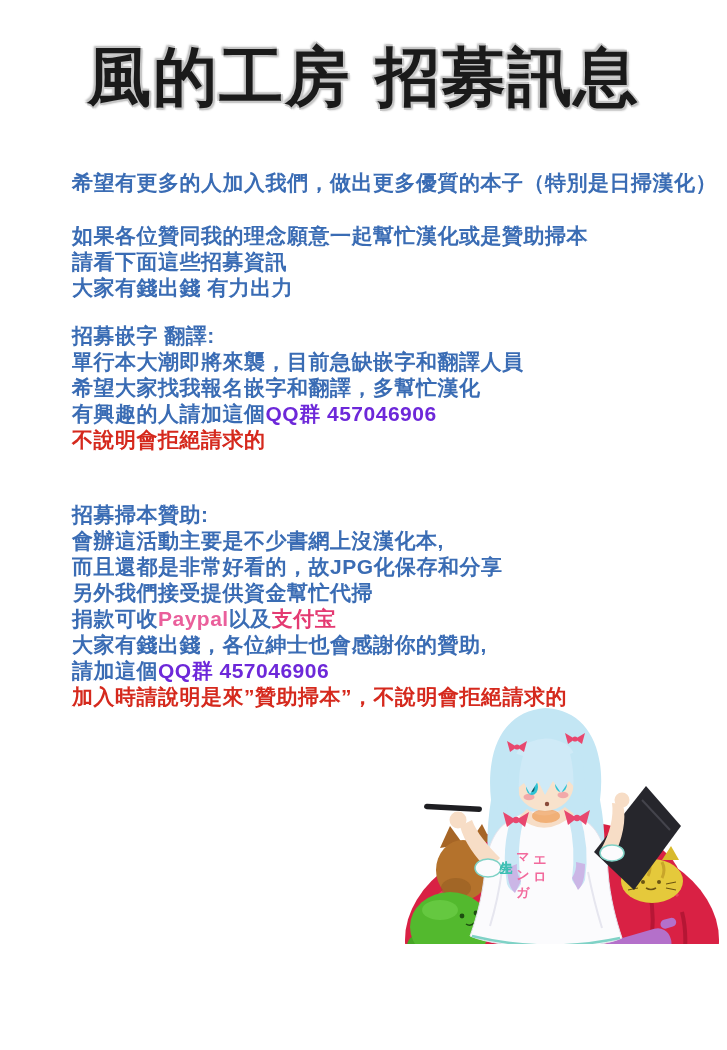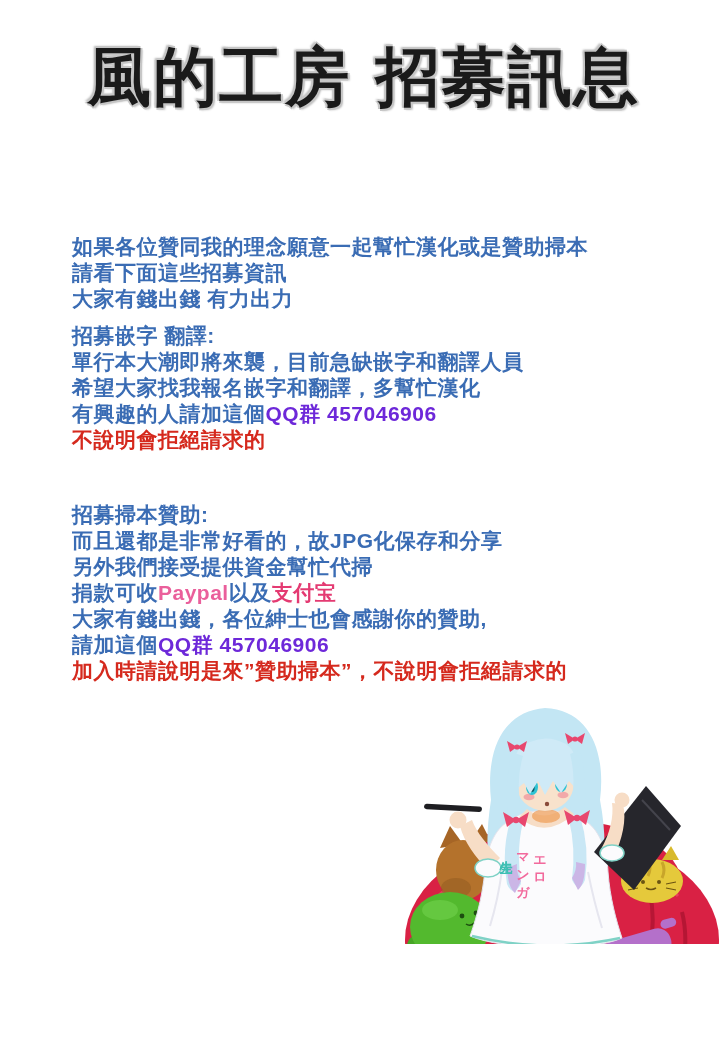--- a/index.html
+++ b/index.html
@@ -12,21 +12,21 @@
     font-family:"DejaVu Serif", serif; font-weight:900; font-size:64px;
     letter-spacing:2px; color:#1a1a1a; white-space:nowrap;
     text-shadow: 2px 0 0 #c6c6c6, -2px 0 0 #c6c6c6, 0 2px 0 #c6c6c6,
                  0 -2px 0 #c6c6c6, 2px 2px 2px #bdbdbd, -2px -2px 2px #bdbdbd;
   }
   .tblock {
     position:absolute; left:72px; font-size:21px; line-height:26px;
     letter-spacing:0.5px; font-weight:bold; white-space:nowrap;
   }
   .p1 { top:170px; }
-  .p2 { top:234px; }
+  .p2 { top:223px; }
   .s1 { top:323px; }
   .s2 { top:502px; }
   .c-blue   { color:#3a6cb4; }
   .c-red    { color:#d5291d; }
   .c-orange { color:#6d28d9; }
   .c-paypal { color:#ea5f9b; }
   .c-alipay { color:#e43a72; }
   .illus { position:absolute; left:390px; top:700px; width:337px; height:350px; }
   .vtext {
     writing-mode: vertical-rl; text-orientation: upright;
@@ -34,37 +34,41 @@
     font-family:"Liberation Sans", sans-serif;
   }
 </style>
 </head>
 <body>
 
 <div class="page">
 
   <div class="title">風的工房 招募訊息</div>
 
+  <div class="tblock p1">
+    <div><span class="c-blue">希望有更多的人加入我們，做出更多優質的本子（特別是日掃漢化）</span></div>
+  </div>
 
   <div class="tblock p2">
     <div><span class="c-blue">如果各位贊同我的理念願意一起幫忙漢化或是贊助掃本</span></div>
     <div><span class="c-blue">請看下面這些招募資訊</span></div>
     <div><span class="c-blue">大家有錢出錢 有力出力</span></div>
   </div>
 
   <div class="tblock s1">
     <div><span class="c-blue">招募嵌字 翻譯:</span></div>
     <div><span class="c-blue">單行本大潮即將來襲，目前急缺嵌字和翻譯人員</span></div>
     <div><span class="c-blue">希望大家找我報名嵌字和翻譯，多幫忙漢化</span></div>
     <div><span class="c-blue">有興趣的人請加這個</span><span class="c-orange">QQ群 457046906</span></div>
     <div><span class="c-red">不說明會拒絕請求的</span></div>
   </div>
 
   <div class="tblock s2">
     <div><span class="c-blue">招募掃本贊助:</span></div>
+    <div><span class="c-blue">會辦這活動主要是不少書網上沒漢化本,</span></div>
     <div><span class="c-blue">而且還都是非常好看的，故JPG化保存和分享</span></div>
     <div><span class="c-blue">另外我們接受提供資金幫忙代掃</span></div>
     <div><span class="c-blue">捐款可收</span><span class="c-paypal">Paypal</span><span class="c-blue">以及</span><span class="c-alipay">支付宝</span></div>
     <div><span class="c-blue">大家有錢出錢，各位紳士也會感謝你的贊助,</span></div>
     <div><span class="c-blue">請加這個</span><span class="c-orange">QQ群 457046906</span></div>
     <div><span class="c-red">加入時請說明是來”贊助掃本”，不說明會拒絕請求的</span></div>
   </div>
 
   <svg class="illus" viewBox="0 0 337 350" xmlns="http://www.w3.org/2000/svg">
 

